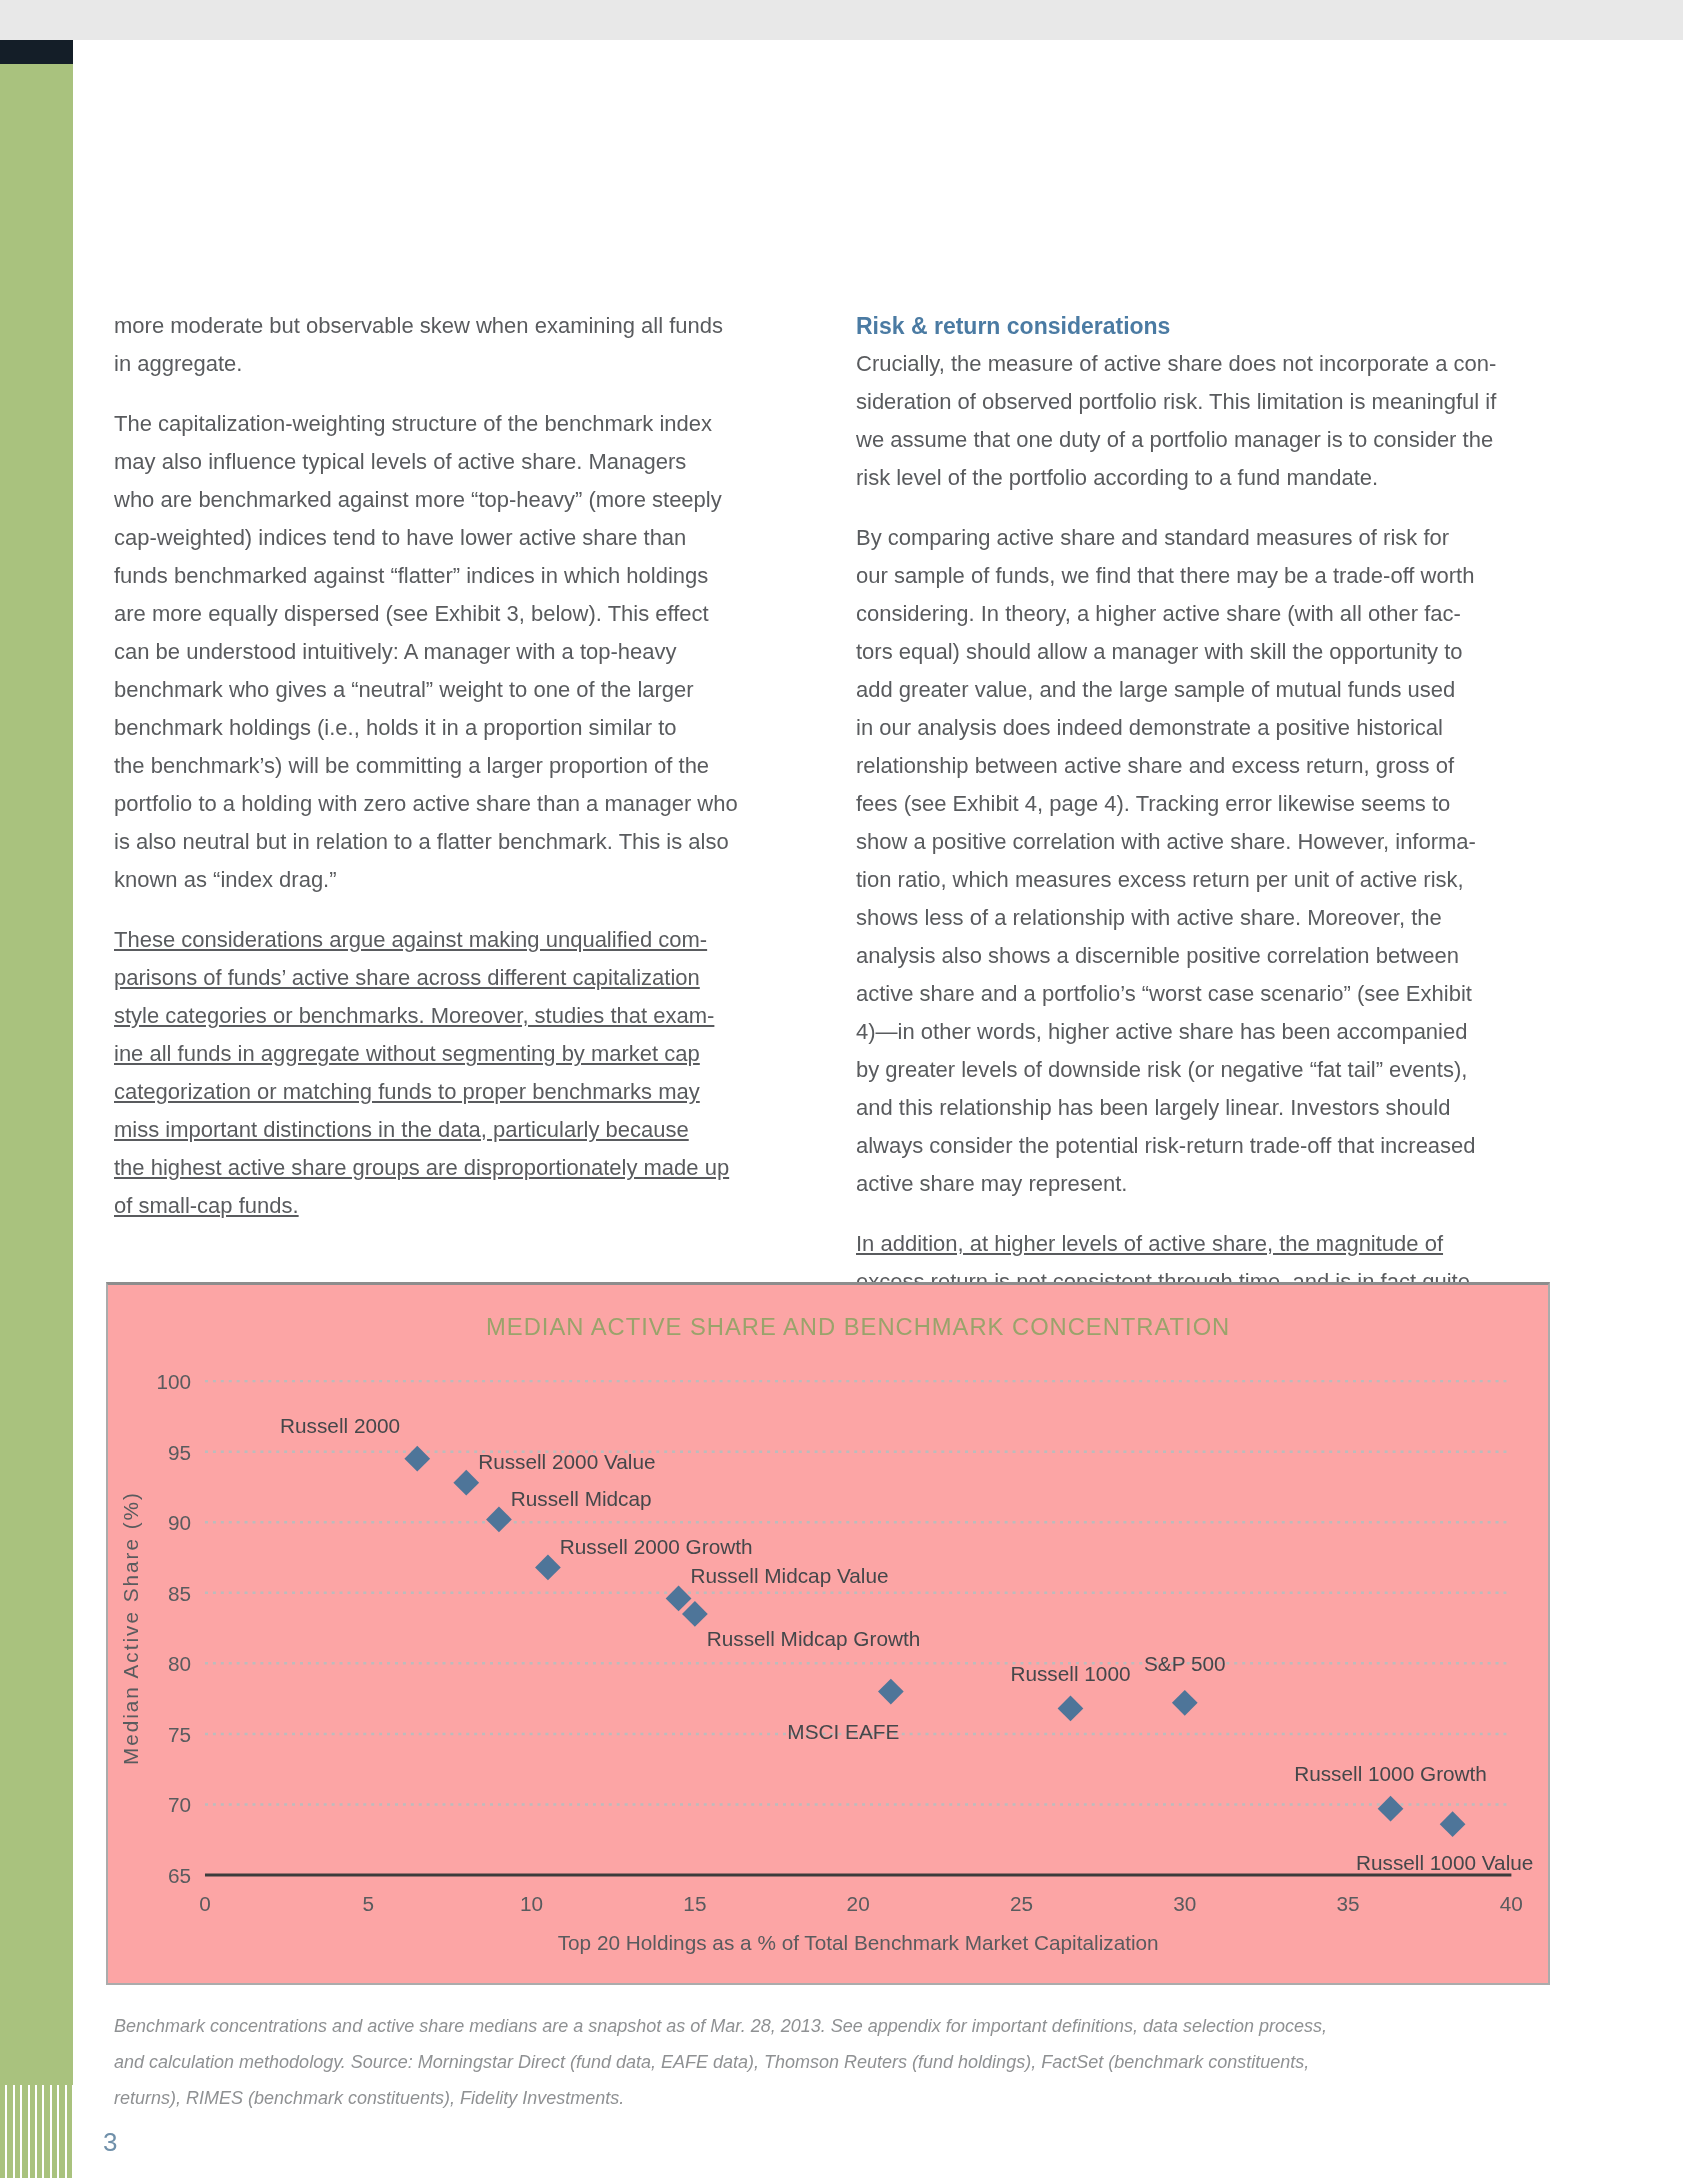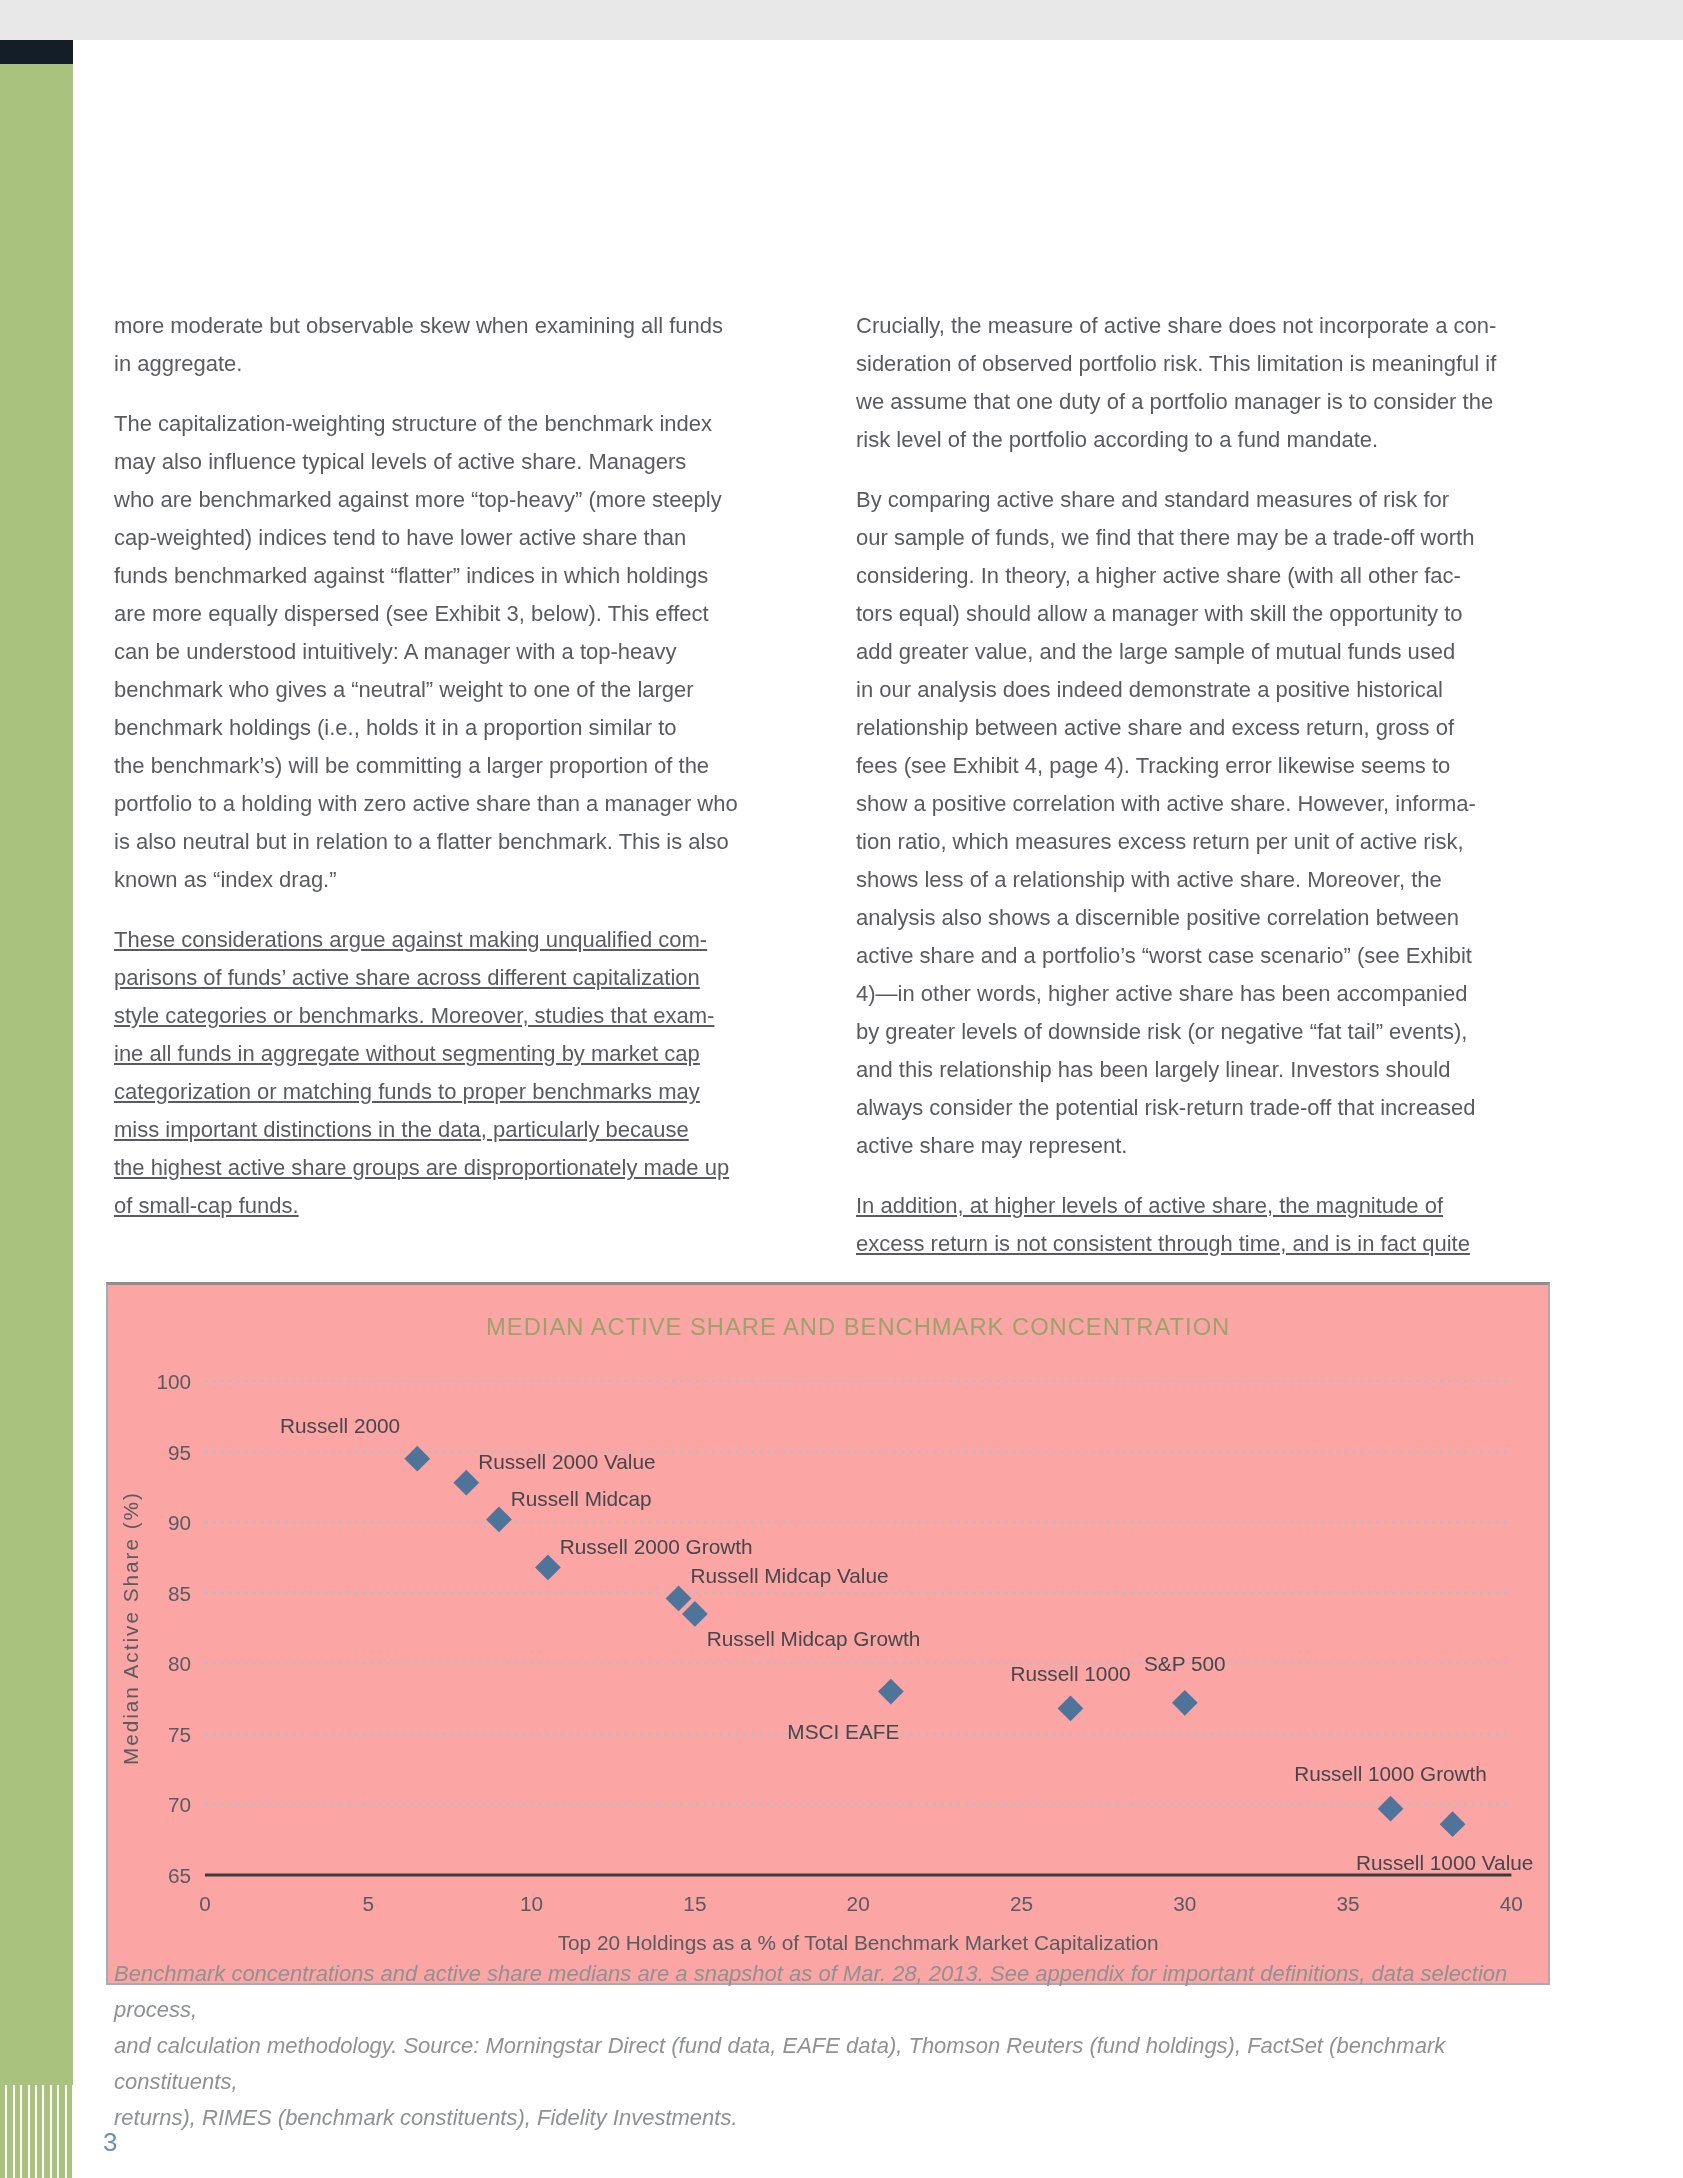--- a/index.html
+++ b/index.html
@@ -28,22 +28,22 @@
     background:#fca5a5;
     border:2px solid #ababab;border-top:3px solid #8d8d8d;
     box-sizing:border-box;
   }
   .chart-box svg{display:block;width:100%;height:100%;}
   .chart-title{fill:#9aa36b;font-size:24px;letter-spacing:1px;}
   .tick-label{fill:#595b5e;font-size:21px;}
   .axis-title{fill:#595b5e;font-size:21px;}
   .point-label{fill:#45474a;font-size:21px;}
   .footnote{
-    position:absolute;left:114px;top:1916px;width:1436px;
-    font-size:22px;line-height:36px;font-style:italic;color:#8f9193;
+    position:absolute;left:114px;top:1968px;width:1436px;
+    font-size:18px;line-height:36px;font-style:italic;color:#8f9193;
     white-space:pre-line;
   }
   .page-number{position:absolute;left:103px;top:2087px;font-size:26px;color:#7090aa;}
 </style>
 </head>
 <body>
 
 <div class="page">
 
   <div class="sidebar">
@@ -71,20 +71,21 @@
 parisons of funds’ active share across different capitalization
 style categories or benchmarks. Moreover, studies that exam-
 ine all funds in aggregate without segmenting by market cap
 categorization or matching funds to proper benchmarks may
 miss important distinctions in the data, particularly because
 the highest active share groups are disproportionately made up
 of small-cap funds.</p>
   </div>
 
   <div class="col col-right">
+    <h2 class="section-heading">Risk &amp; return considerations</h2>
     <p>Crucially, the measure of active share does not incorporate a con-
 sideration of observed portfolio risk. This limitation is meaningful if
 we assume that one duty of a portfolio manager is to consider the
 risk level of the portfolio according to a fund mandate.</p>
     <p>By comparing active share and standard measures of risk for
 our sample of funds, we find that there may be a trade-off worth
 considering. In theory, a higher active share (with all other fac-
 tors equal) should allow a manager with skill the opportunity to
 add greater value, and the large sample of mutual funds used
 in our analysis does indeed demonstrate a positive historical

